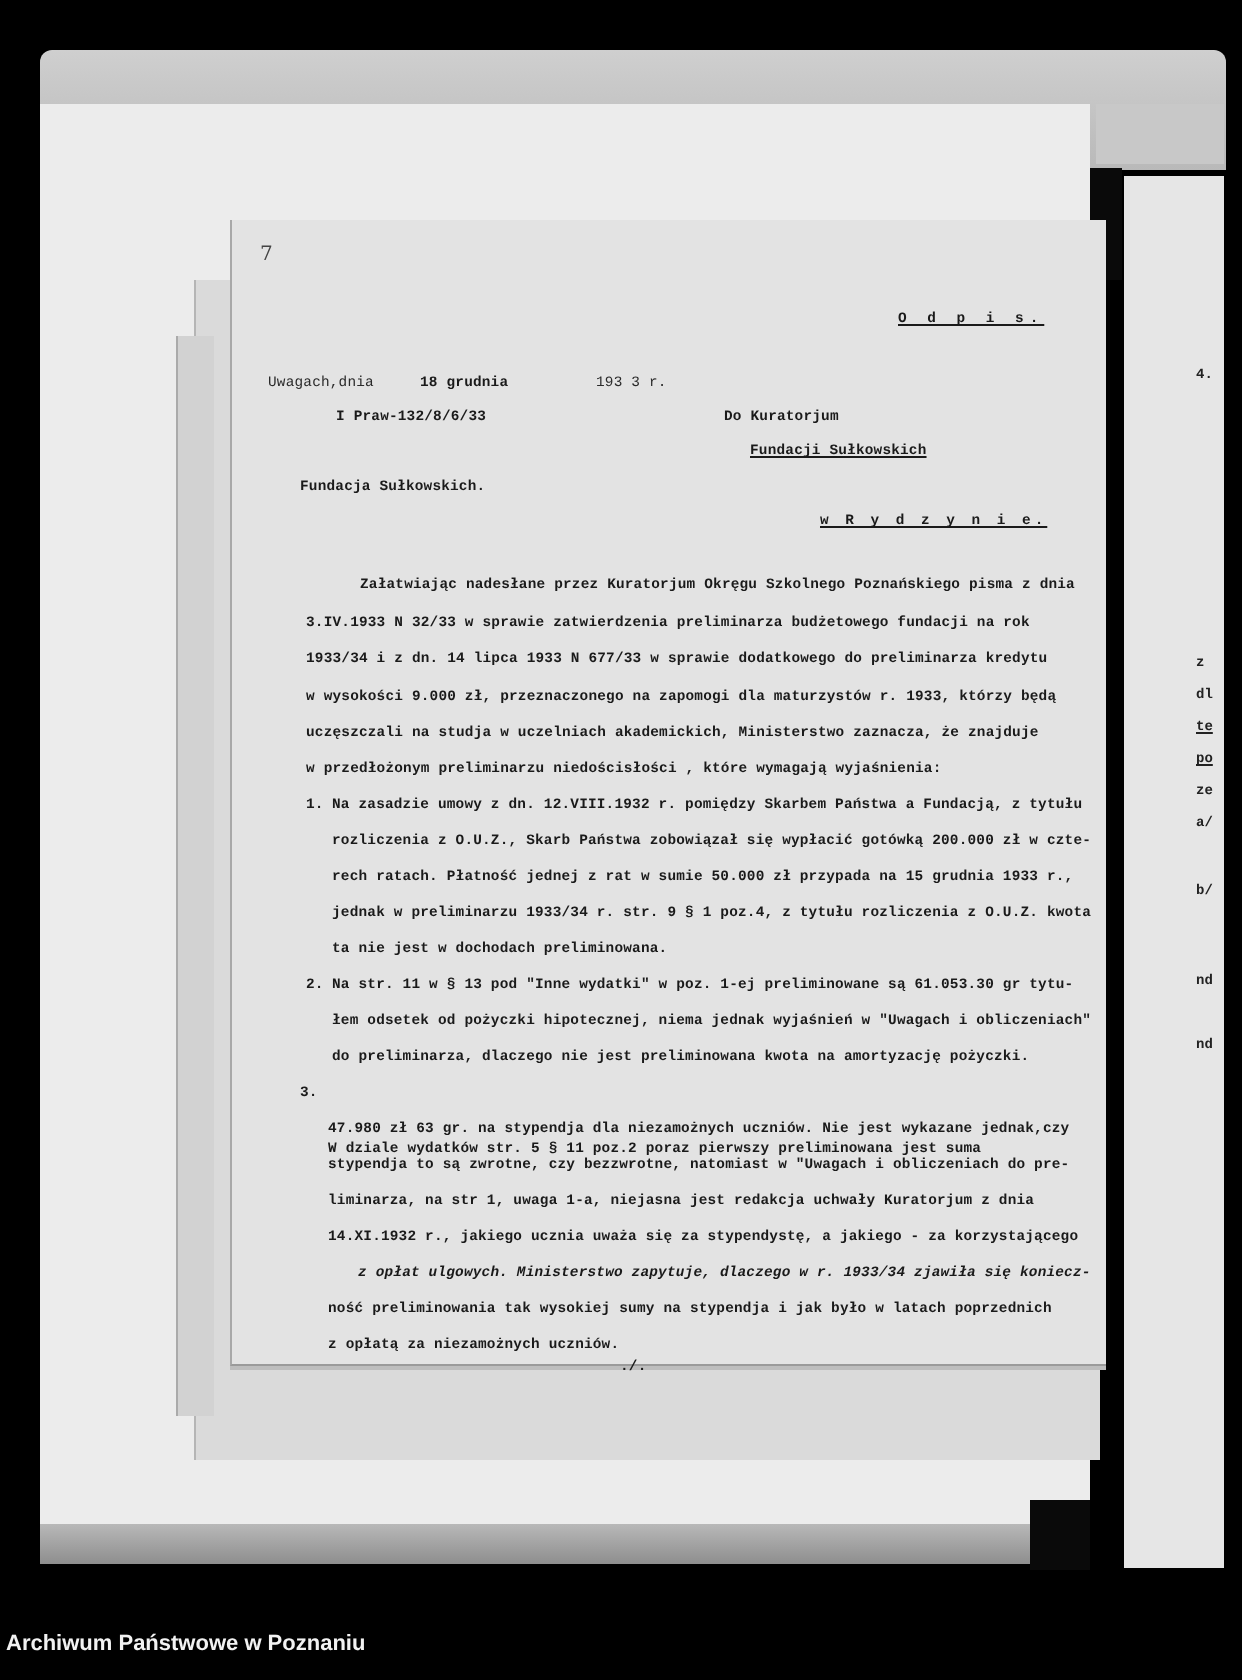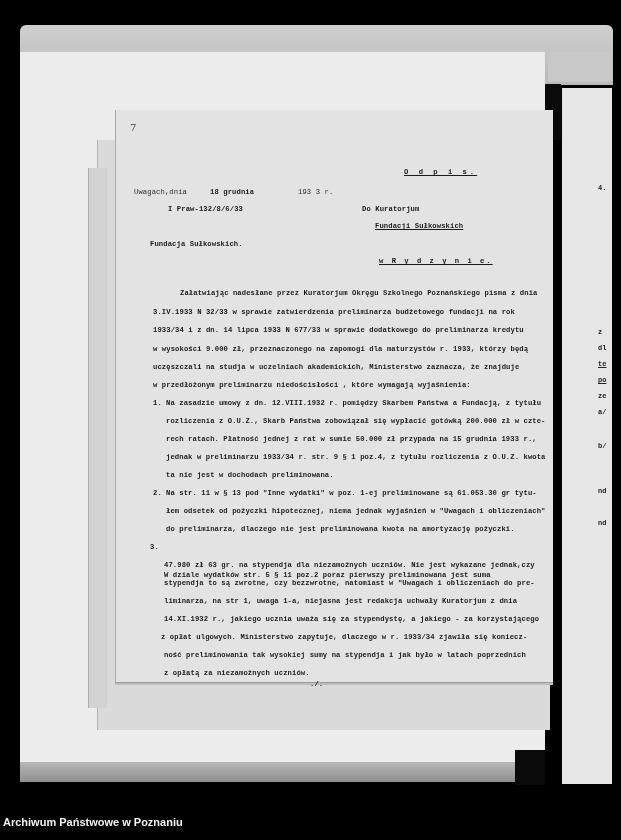--- a/index.html
+++ b/index.html
@@ -90,34 +90,34 @@
 </div>
 <div class="sheet gap-dark"></div>
 <div class="sheet gap-dark2"></div>
 <div class="sheet under-sheet-1"></div>
 <div class="sheet under-sheet-2"></div>
 
 <div class="sheet main-sheet"></div>
 
 <span class="folio">7</span>
 
-<span class="doc-text bold ul spaced" style="left:404px;top:152px;margin-top:12px;">O d p i s.</span>
+<span class="doc-text bold ul spaced" style="left:449px;top:152px;">O d p i s.</span>
 
 <span class="doc-text" style="left:134px;top:184px;">Uwagach,dnia</span>
 <span class="doc-text bold" style="left:210px;top:184px;">18 grudnia</span>
 <span class="doc-text" style="left:298px;top:184px;">193 3 r.</span>
 
 <span class="doc-text bold" style="left:168px;top:201px;">I Praw-132/8/6/33</span>
 
 <span class="doc-text bold" style="left:362px;top:201px;">Do Kuratorjum</span>
 <span class="doc-text bold" style="left:375px;top:218px;text-decoration:underline;">Fundacji Sułkowskich</span>
 
 <span class="doc-text bold" style="left:150px;top:236px;">Fundacja Sułkowskich.</span>
 
-<span class="doc-text bold ul" style="left:379px;top:253px;letter-spacing:2px;text-align:right;">w R y d z y n i e.</span>
+<span class="doc-text bold ul" style="left:410px;top:253px;letter-spacing:2px;text-align:right;">w R y d z y n i e.</span>
 
 <div>
   <span class="doc-text bold" style="left:180px;top:285px;">Załatwiając nadesłane przez Kuratorjum Okręgu Szkolnego Poznańskiego pisma z dnia</span>
   <span class="doc-text bold" style="left:153px;top:304px;">3.IV.1933 N 32/33 w sprawie zatwierdzenia preliminarza budżetowego fundacji na rok</span>
   <span class="doc-text bold" style="left:153px;top:322px;">1933/34 i z dn. 14 lipca 1933 N 677/33 w sprawie dodatkowego do preliminarza kredytu</span>
   <span class="doc-text bold" style="left:153px;top:341px;">w wysokości 9.000 zł, przeznaczonego na zapomogi dla maturzystów r. 1933, którzy będą</span>
   <span class="doc-text bold" style="left:153px;top:359px;">uczęszczali na studja w uczelniach akademickich, Ministerstwo zaznacza, że znajduje</span>
   <span class="doc-text bold" style="left:153px;top:377px;">w przedłożonym preliminarzu niedościsłości , które wymagają wyjaśnienia:</span>
 </div>
 
@@ -137,20 +137,20 @@
   <span class="doc-text bold" style="left:166px;top:521px;">do preliminarza, dlaczego nie jest preliminowana kwota na amortyzację pożyczki.</span>
 </div>
 
 <div>
   <span class="doc-text bold" style="left:150px;top:539px;">3.</span>
   <span class="doc-text bold" style="left:164px;top:567px;">W dziale wydatków str. 5 § 11 poz.2 poraz pierwszy preliminowana jest suma</span>
   <span class="doc-text bold" style="left:164px;top:557px;">47.980 zł 63 gr. na stypendja dla niezamożnych uczniów. Nie jest wykazane jednak,czy</span>
   <span class="doc-text bold" style="left:164px;top:575px;">stypendja to są zwrotne, czy bezzwrotne, natomiast w "Uwagach i obliczeniach do pre-</span>
   <span class="doc-text bold" style="left:164px;top:593px;">liminarza, na str 1, uwaga 1-a, niejasna jest redakcja uchwały Kuratorjum z dnia</span>
   <span class="doc-text bold" style="left:164px;top:611px;">14.XI.1932 r., jakiego ucznia uważa się za stypendystę, a jakiego - za korzystającego</span>
-  <span class="doc-text bold" style="left:161px;top:629px;">z opłat ulgowych. Ministerstwo zapytuje, dlaczego w r. 1933/34 zjawiła się koniecz-</span>
+  <span class="doc-text bold" style="left:179px;top:629px;font-style:italic;">z opłat ulgowych. Ministerstwo zapytuje, dlaczego w r. 1933/34 zjawiła się koniecz-</span>
   <span class="doc-text bold" style="left:164px;top:647px;">ność preliminowania tak wysokiej sumy na stypendja i jak było w latach poprzednich</span>
   <span class="doc-text bold" style="left:164px;top:665px;">z opłatą za niezamożnych uczniów.</span>
 </div>
 
 <span class="doc-text bold" style="left:310px;top:676px;">./.</span>
 
 <div class="footer-caption">Archiwum Państwowe w Poznaniu</div>
 
 </body></html>

